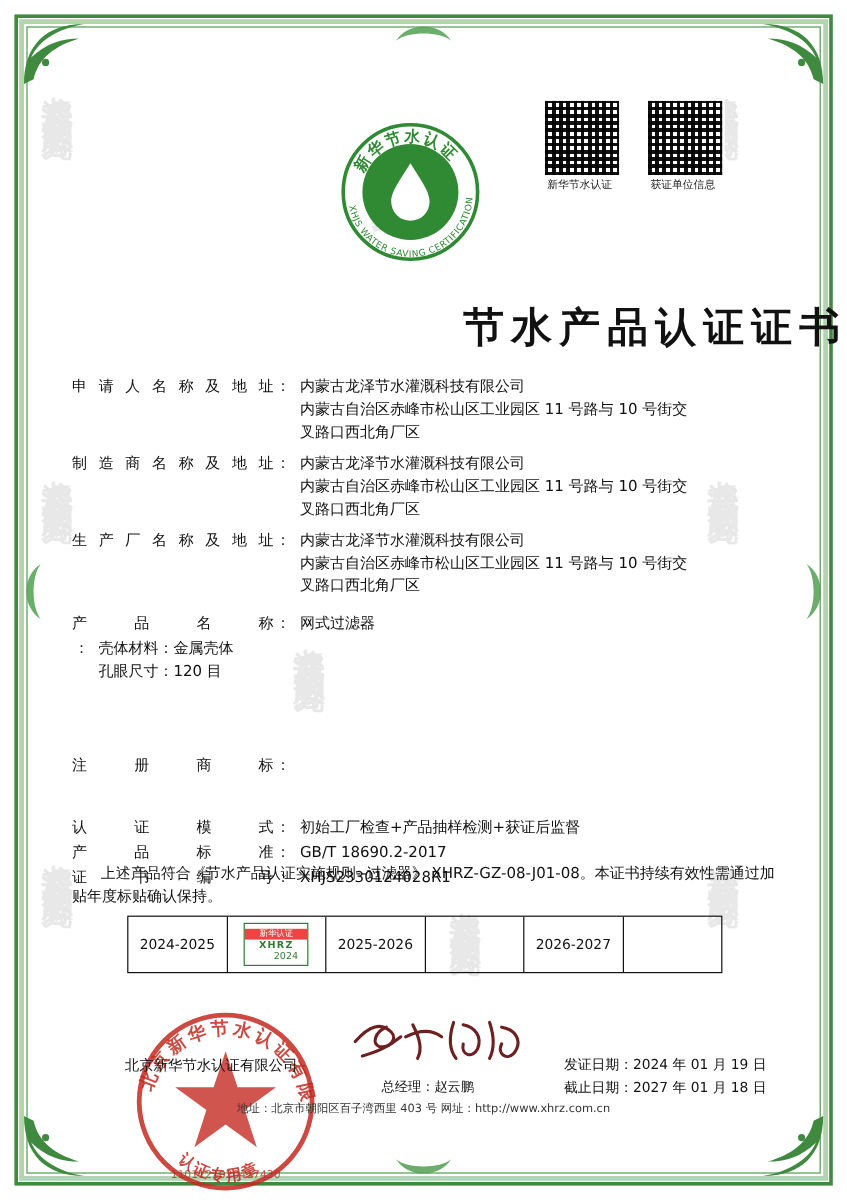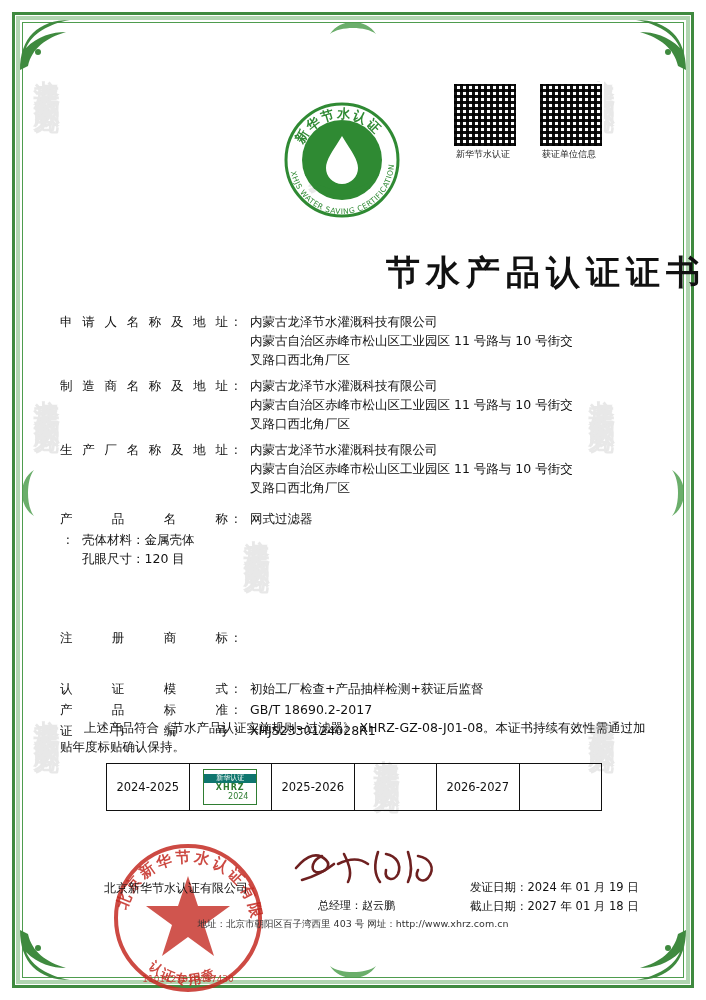--- a/index.html
+++ b/index.html
@@ -194,21 +194,21 @@
     color: #2f7d32;
     display: flex;
     flex-direction: column;
     align-items: center;
     justify-content: center;
     font-size: 7px;
     line-height: 9px;
     font-family: "DejaVu Sans", sans-serif;
   }
   .stamp-mini .sm-top {
-    background: #0f766e; color: #fff; width: 100%;
+    background: #ef4444; color: #fff; width: 100%;
     text-align: center; font-size: 7px; line-height: 9px;
   }
   .stamp-mini .sm-mid { font-size: 8px; letter-spacing: 1px; font-weight: bold; }
   .stamp-mini .sm-bot { font-size: 8px; margin-left: 16px; }
 
   
   .red-seal {
     position: absolute;
     left: 100px; top: 830px;
     width: 176px; height: 176px;

